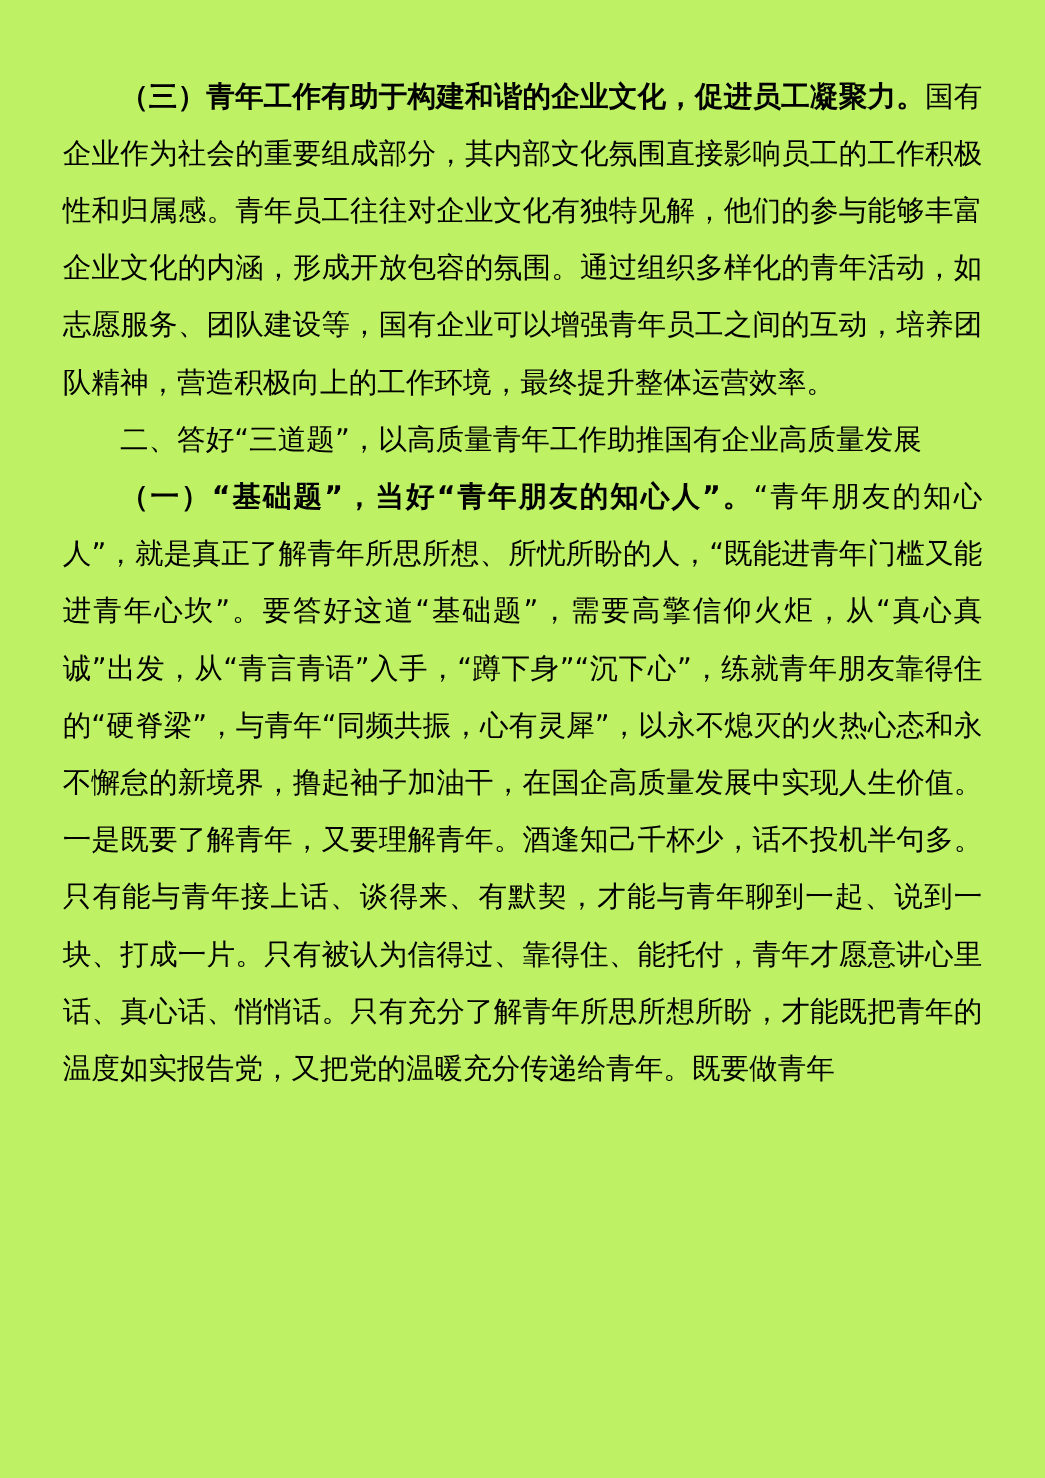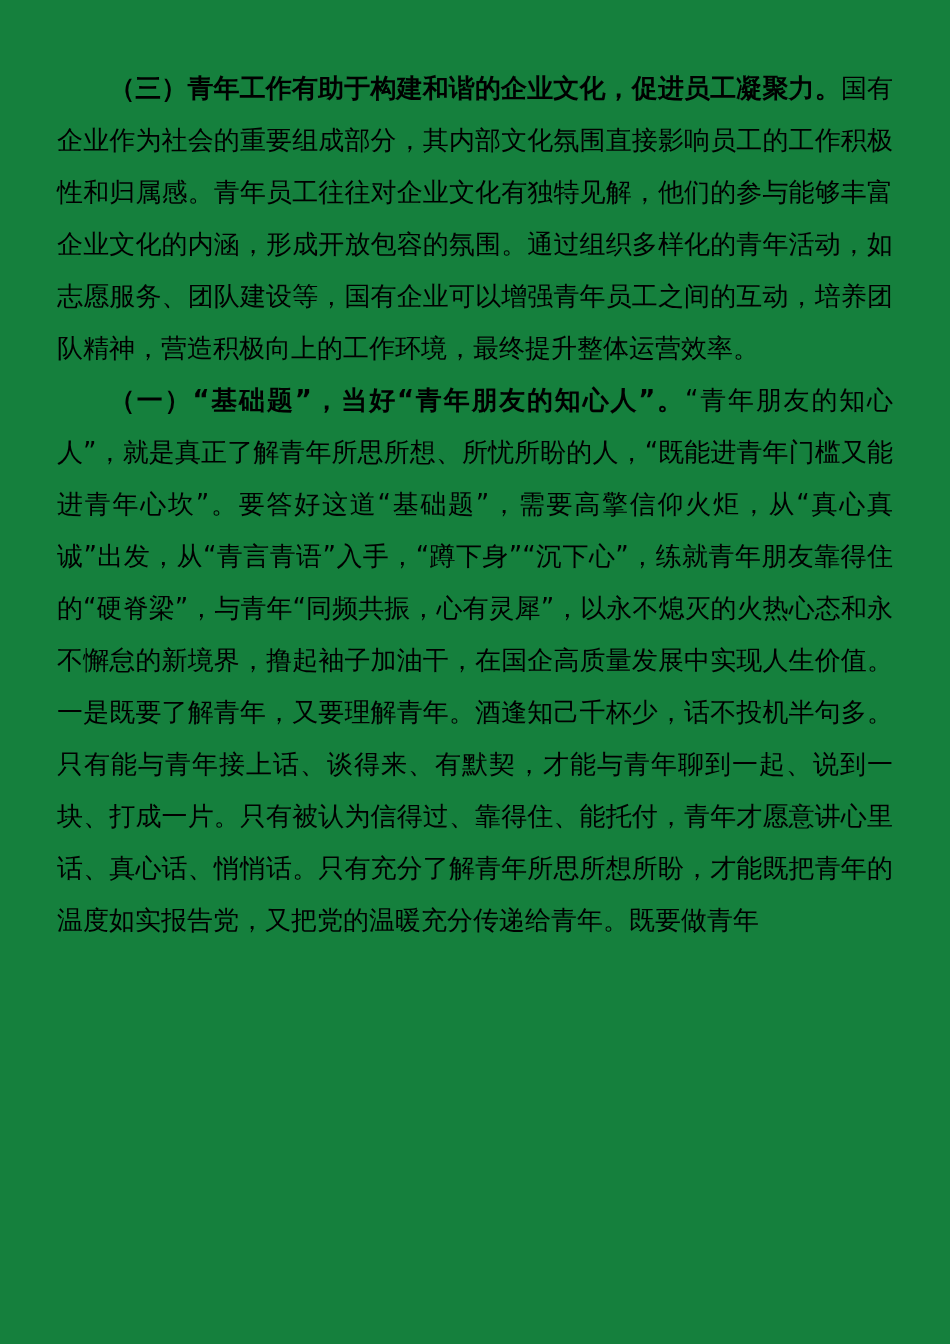--- a/index.html
+++ b/index.html
@@ -11,21 +11,21 @@
     width: 950px;
     height: 1344px;
     overflow: hidden;
     font-family: "DejaVu Sans", "Liberation Sans", sans-serif;
   }
   .page {
     box-sizing: border-box;
     width: 950px;
     height: 1344px;
     padding: 62px 57px 0 57px;
-    background: #15803d;
+    background: #bef264;
   }
   .para {
     margin: 0;
     font-size: 26px;
     line-height: 52px;
     color: #000000;
     text-align: justify;
     text-justify: inter-ideograph;
     text-indent: 2em;
     word-break: break-all;
@@ -38,16 +38,17 @@
   }
 </style>
 </head>
 <body>
 
 <div class="page">
 
   <p class="para"><strong class="lead">（三）青年工作有助于构建和谐的企业文化，促进员工凝聚力。</strong><span>国有企业作为社会的重要组成部分，其内部文化氛围直接影响员工的工作积极性和归属感。青年员工往往对企业文化有独特见解，他们的参与能够丰富企业文化的内涵，形成开放包容的氛围。通过组织多样化的青年活动，如志愿服务、团队建设等，国有企业可以增强青年员工之间的互动，培养团队精神，营造积极向上的工作环境，最终提升整体运营效率。</span></p>
 
 
+  <p class="para section-heading"><span>二、答好“三道题”，以高质量青年工作助推国有企业高质量发展</span></p>
 
   <p class="para"><strong class="lead">（一）“基础题”，当好“青年朋友的知心人”。</strong><span>“青年朋友的知心人”，就是真正了解青年所思所想、所忧所盼的人，“既能进青年门槛又能进青年心坎”。要答好这道“基础题”，需要高擎信仰火炬，从“真心真诚”出发，从“青言青语”入手，“蹲下身”“沉下心”，练就青年朋友靠得住的“硬脊梁”，与青年“同频共振，心有灵犀”，以永不熄灭的火热心态和永不懈怠的新境界，撸起袖子加油干，在国企高质量发展中实现人生价值。一是既要了解青年，又要理解青年。酒逢知己千杯少，话不投机半句多。只有能与青年接上话、谈得来、有默契，才能与青年聊到一起、说到一块、打成一片。只有被认为信得过、靠得住、能托付，青年才愿意讲心里话、真心话、悄悄话。只有充分了解青年所思所想所盼，才能既把青年的温度如实报告党，又把党的温暖充分传递给青年。既要做青年</span></p>
 
 </div>
 
 </body></html>

